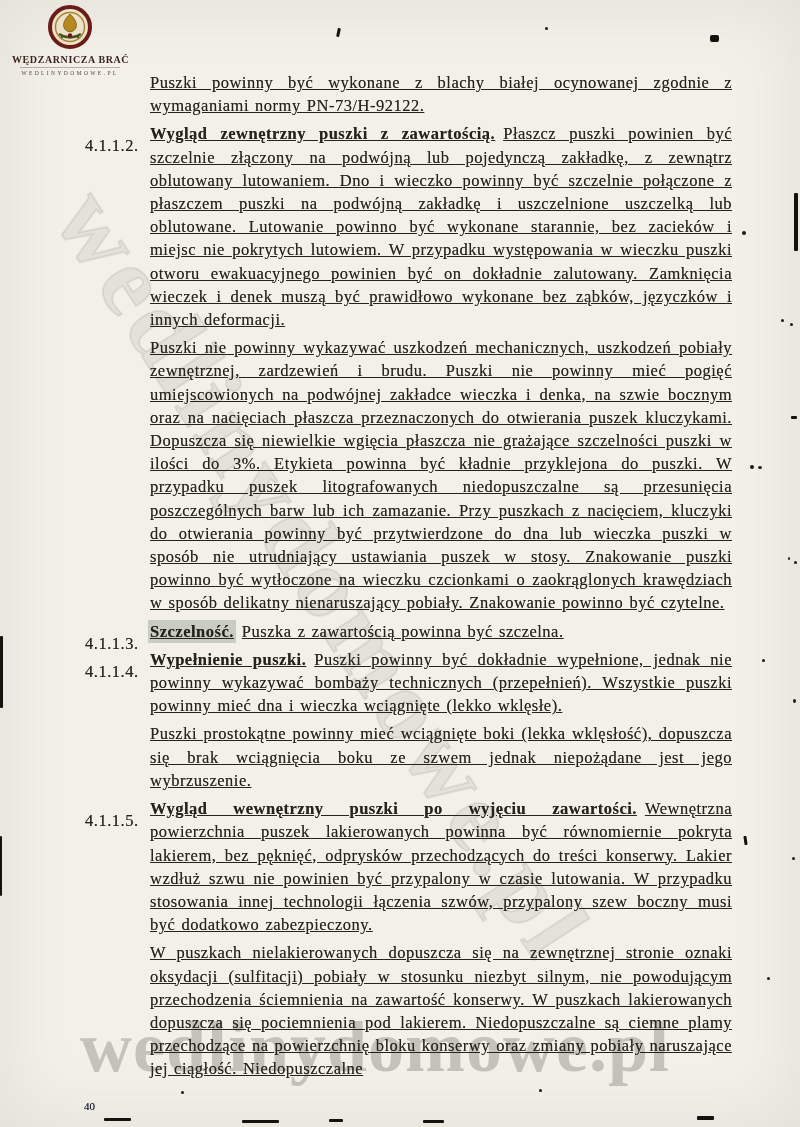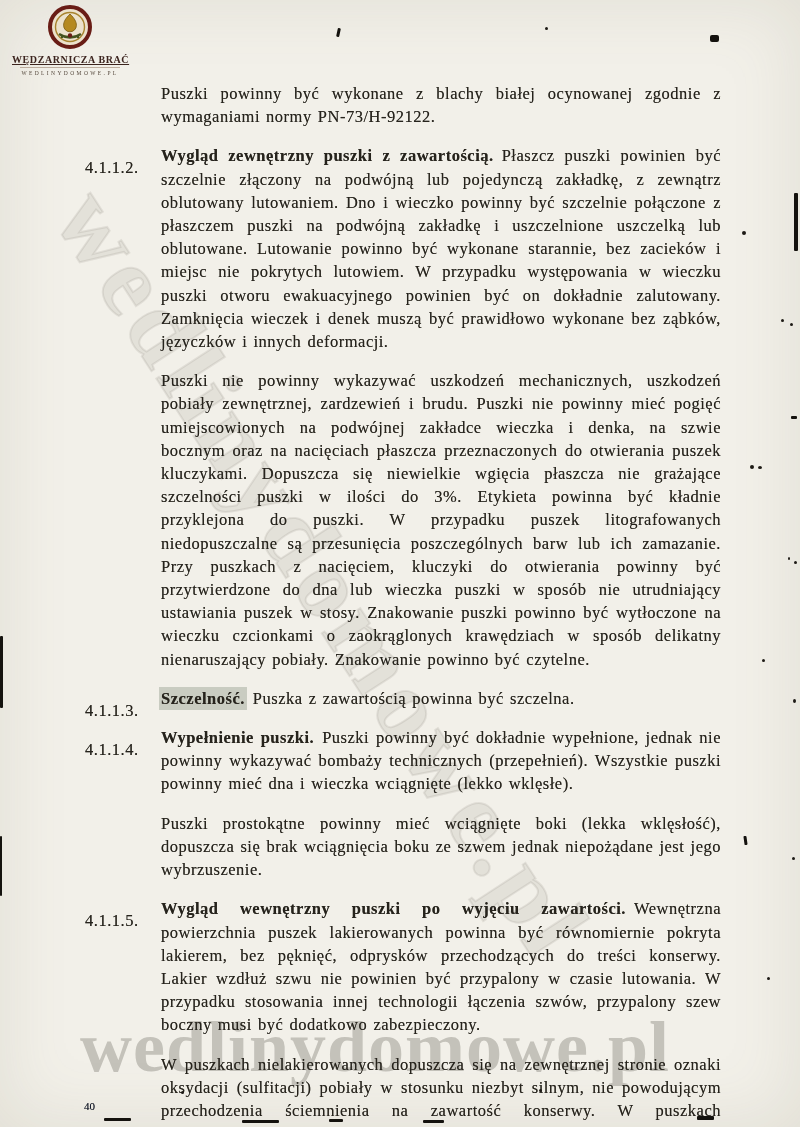--- a/index.html
+++ b/index.html
@@ -13,21 +13,21 @@
     position:absolute; inset:0; z-index:0;
     box-shadow: inset 0 0 70px rgba(120,110,88,0.14);
     pointer-events:none;
   }
 
   
   .logo { position:absolute; left:12px; top:4px; width:116px; text-align:center; z-index:3; }
   .logo-emblem { display:block; margin:0 auto; }
   .logo-brand {
     margin-top:2px; font-size:10px; font-weight:bold; letter-spacing:0.6px;
-    color:#3c241e; white-space:nowrap;text-decoration:underline;
+    color:#3c241e; white-space:nowrap;
   }
   .logo-rule { height:1px; background:#8a6c55; margin:2px 8px 0 8px; opacity:.5; }
   .logo-site {
     margin-top:2px; font-size:5.5px; letter-spacing:2.4px; color:#55483c; white-space:nowrap;
   }
 
   
   .wm-diagonal {
     position:absolute; left:128px; top:168px; z-index:1;
     font-weight:bold; font-size:100px; letter-spacing:6px; white-space:nowrap;
@@ -43,21 +43,21 @@
     pointer-events:none;
   }
 
   
   .content {
     position:absolute; left:85px; top:66px; width:652px; z-index:2;
     font-size:16.5px; line-height:23.2px; color:#26231c;
     text-align:justify; letter-spacing:0.5px; word-spacing:1.5px;
     text-shadow:0 0 0.5px rgba(30,28,22,0.55);
   }
-  .para { margin:16px; }
+  .para { margin:5px;text-decoration:underline; }
   .intro, .section { padding-left:60px; position:relative; }
   .sec-num { position:absolute; left:0; top:12px; white-space:nowrap; }
   .sec-title { font-weight:bold; margin-right:8px; }
   .sec-title.hl { background:rgba(86,100,80,0.26); box-shadow:0 0 0 2px rgba(86,100,80,0.26); }
 
   .page-number {
     position:absolute; left:84px; top:1100px; z-index:3;
     font-size:11px; color:#0f172a; text-shadow:0 0 0.5px rgba(30,28,22,0.55);
   }
 

